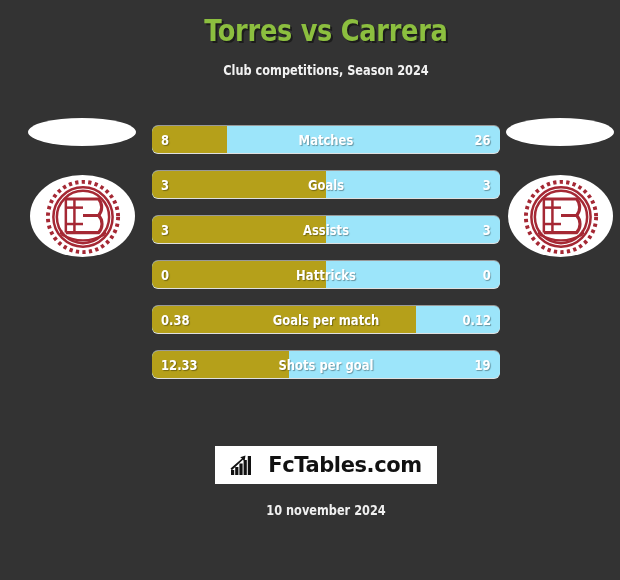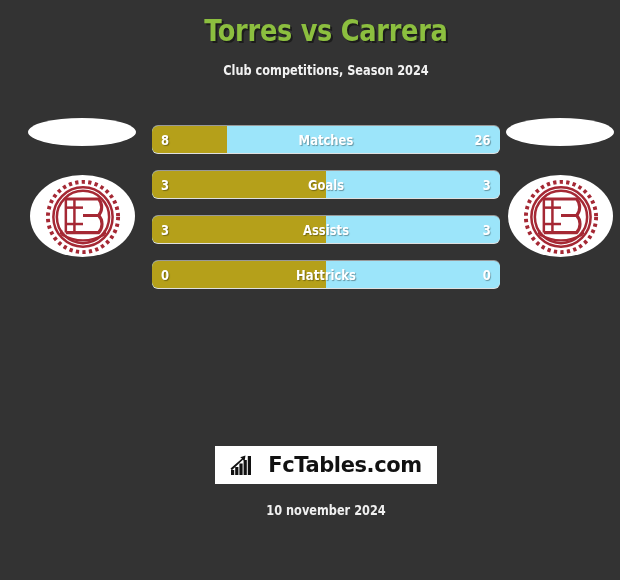--- a/index.html
+++ b/index.html
@@ -262,20 +262,36 @@
         </div>
       </div>
       <div class="bar-row">
         <div class="bar-fill" style="width: 50%;"></div>
         <div class="bar-text">
           <span class="bar-home">0</span>
           <span class="bar-label">Hattricks</span>
           <span class="bar-away">0</span>
         </div>
       </div>
+      <div class="bar-row">
+        <div class="bar-fill" style="width: 76%;"></div>
+        <div class="bar-text">
+          <span class="bar-home">0.38</span>
+          <span class="bar-label">Goals per match</span>
+          <span class="bar-away">0.12</span>
+        </div>
+      </div>
+      <div class="bar-row">
+        <div class="bar-fill" style="width: 39.4%;"></div>
+        <div class="bar-text">
+          <span class="bar-home">12.33</span>
+          <span class="bar-label">Shots per goal</span>
+          <span class="bar-away">19</span>
+        </div>
+      </div>
     </div>
 
   <div class="brand">
     <svg class="brand-icon" viewBox="0 0 24 21">
       <g fill="#111111">
         <rect x="1" y="15" width="3.2" height="5"></rect>
         <rect x="5.2" y="12" width="3.2" height="8"></rect>
         <rect x="9.4" y="8.5" width="3.2" height="11.5"></rect>
         <rect x="13.6" y="5" width="3.2" height="15"></rect>
         <rect x="17.8" y="1" width="3.2" height="19"></rect>

